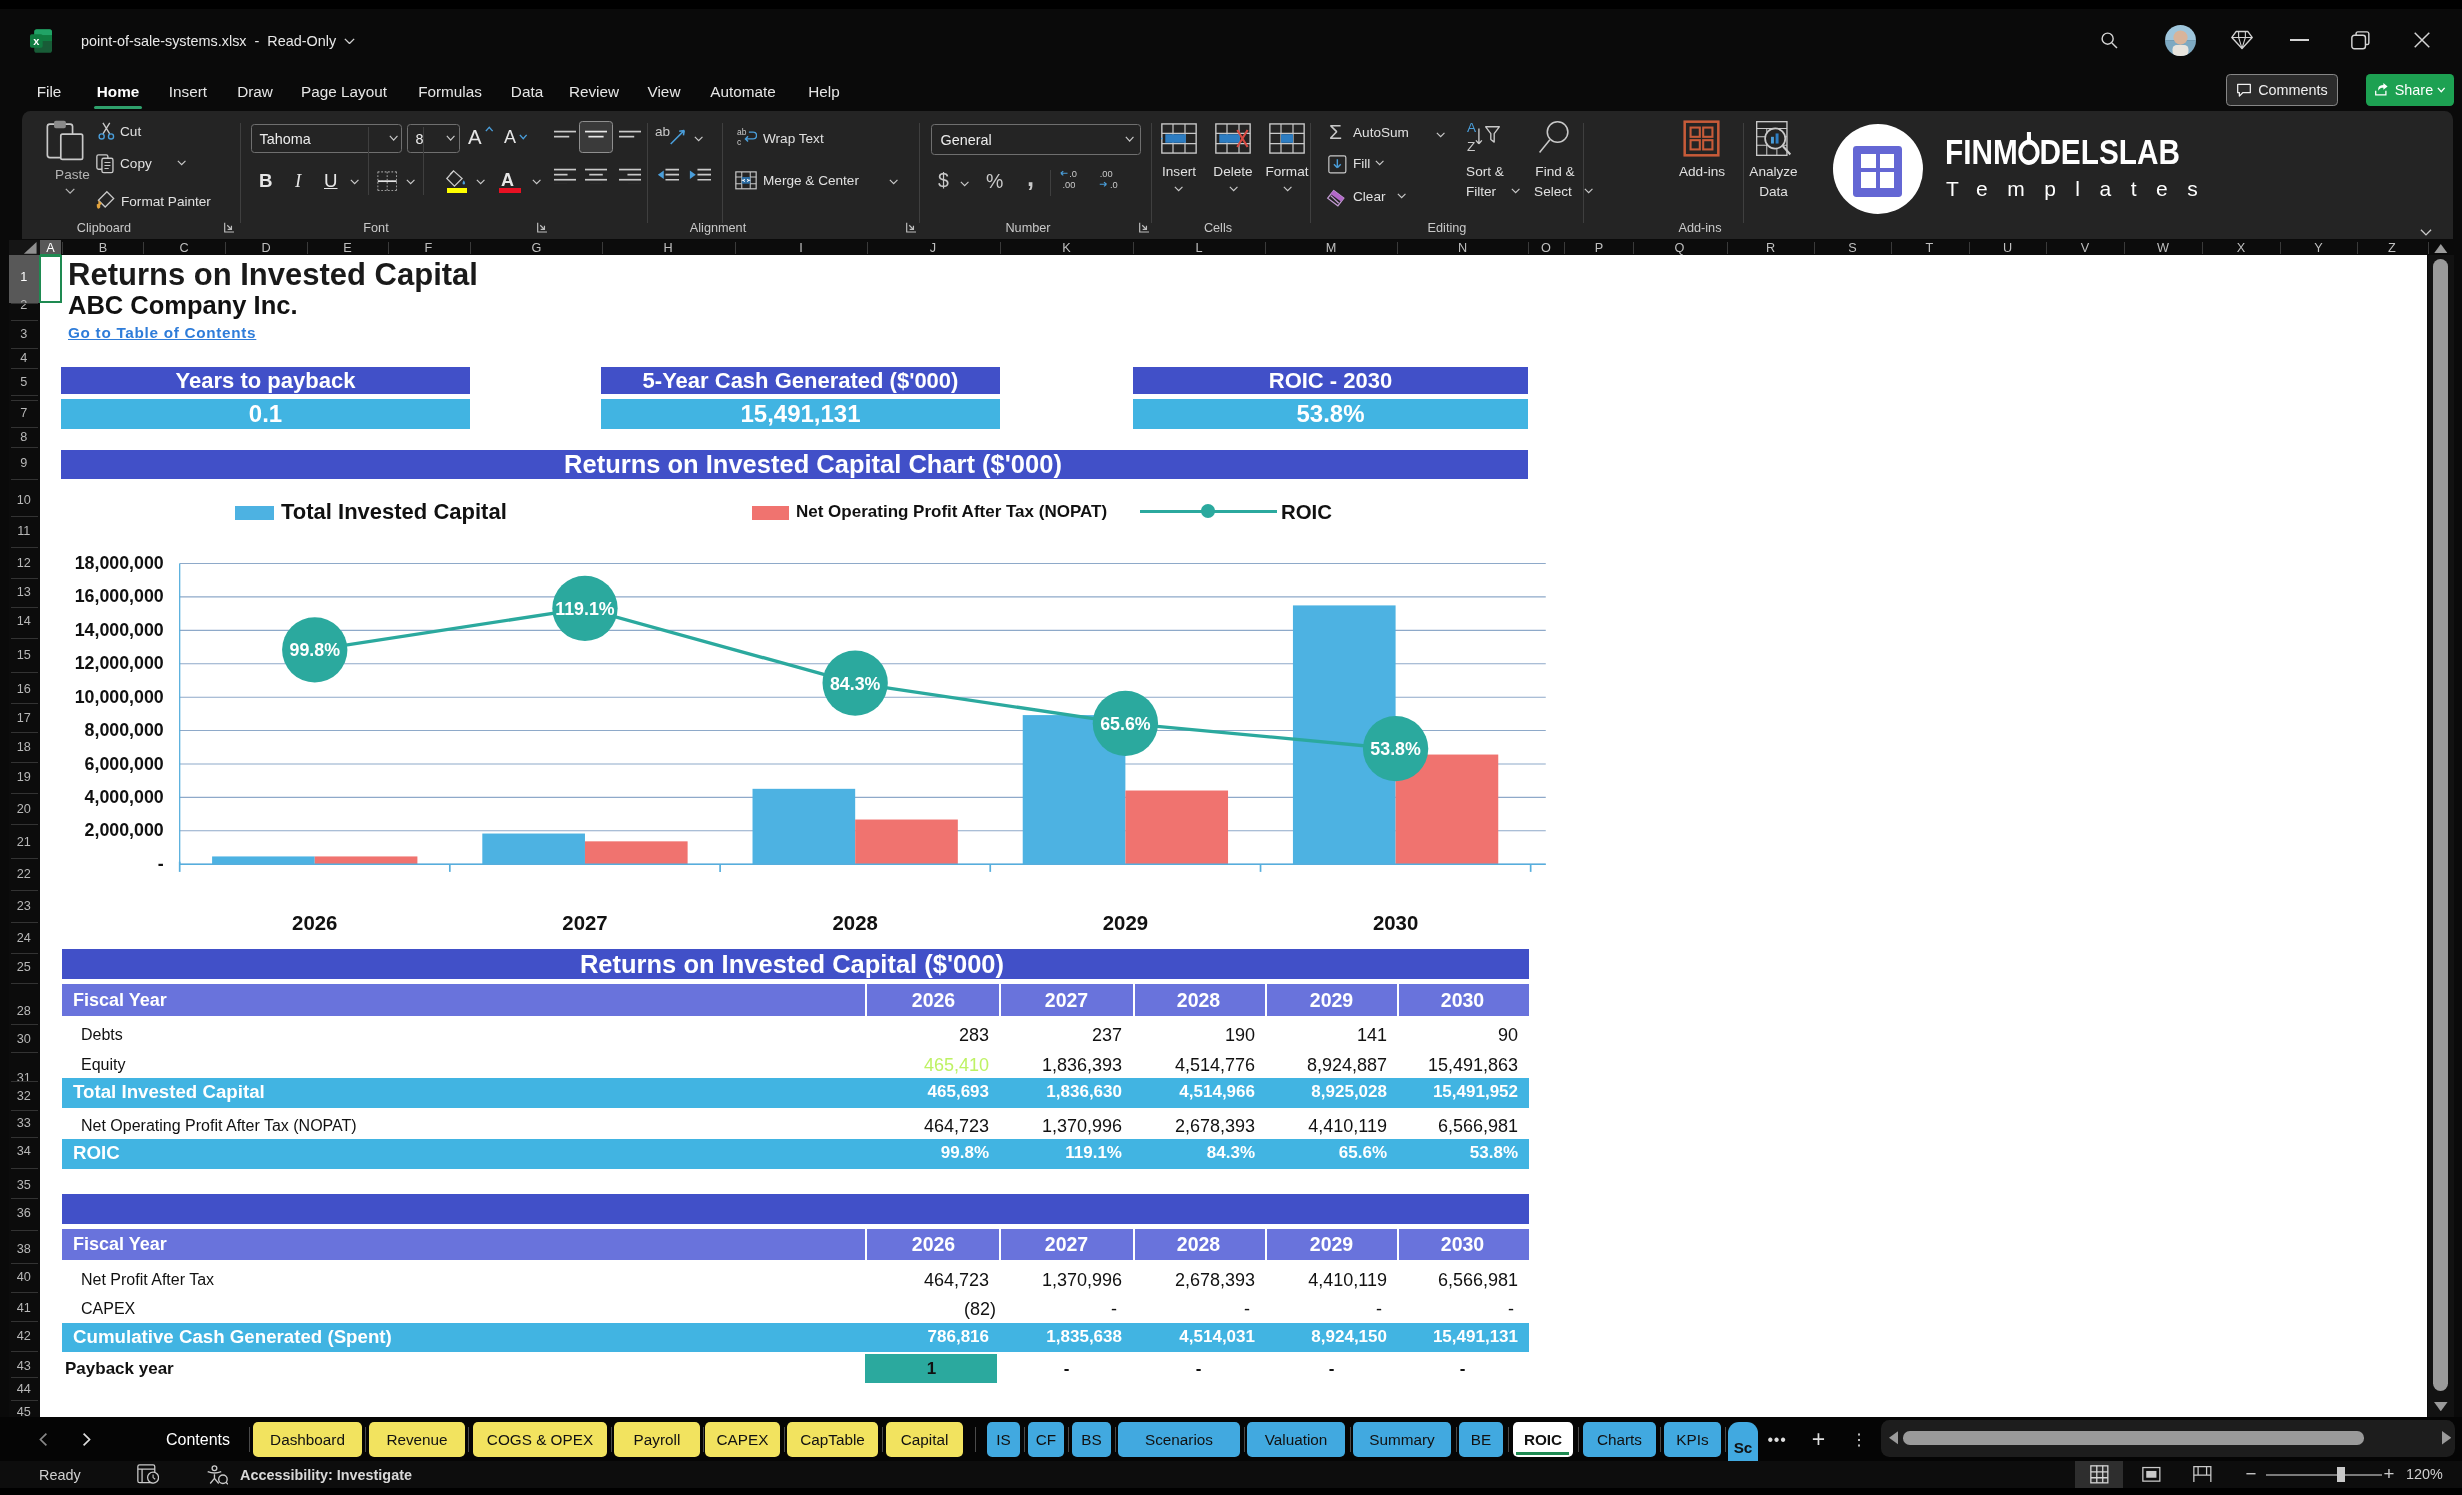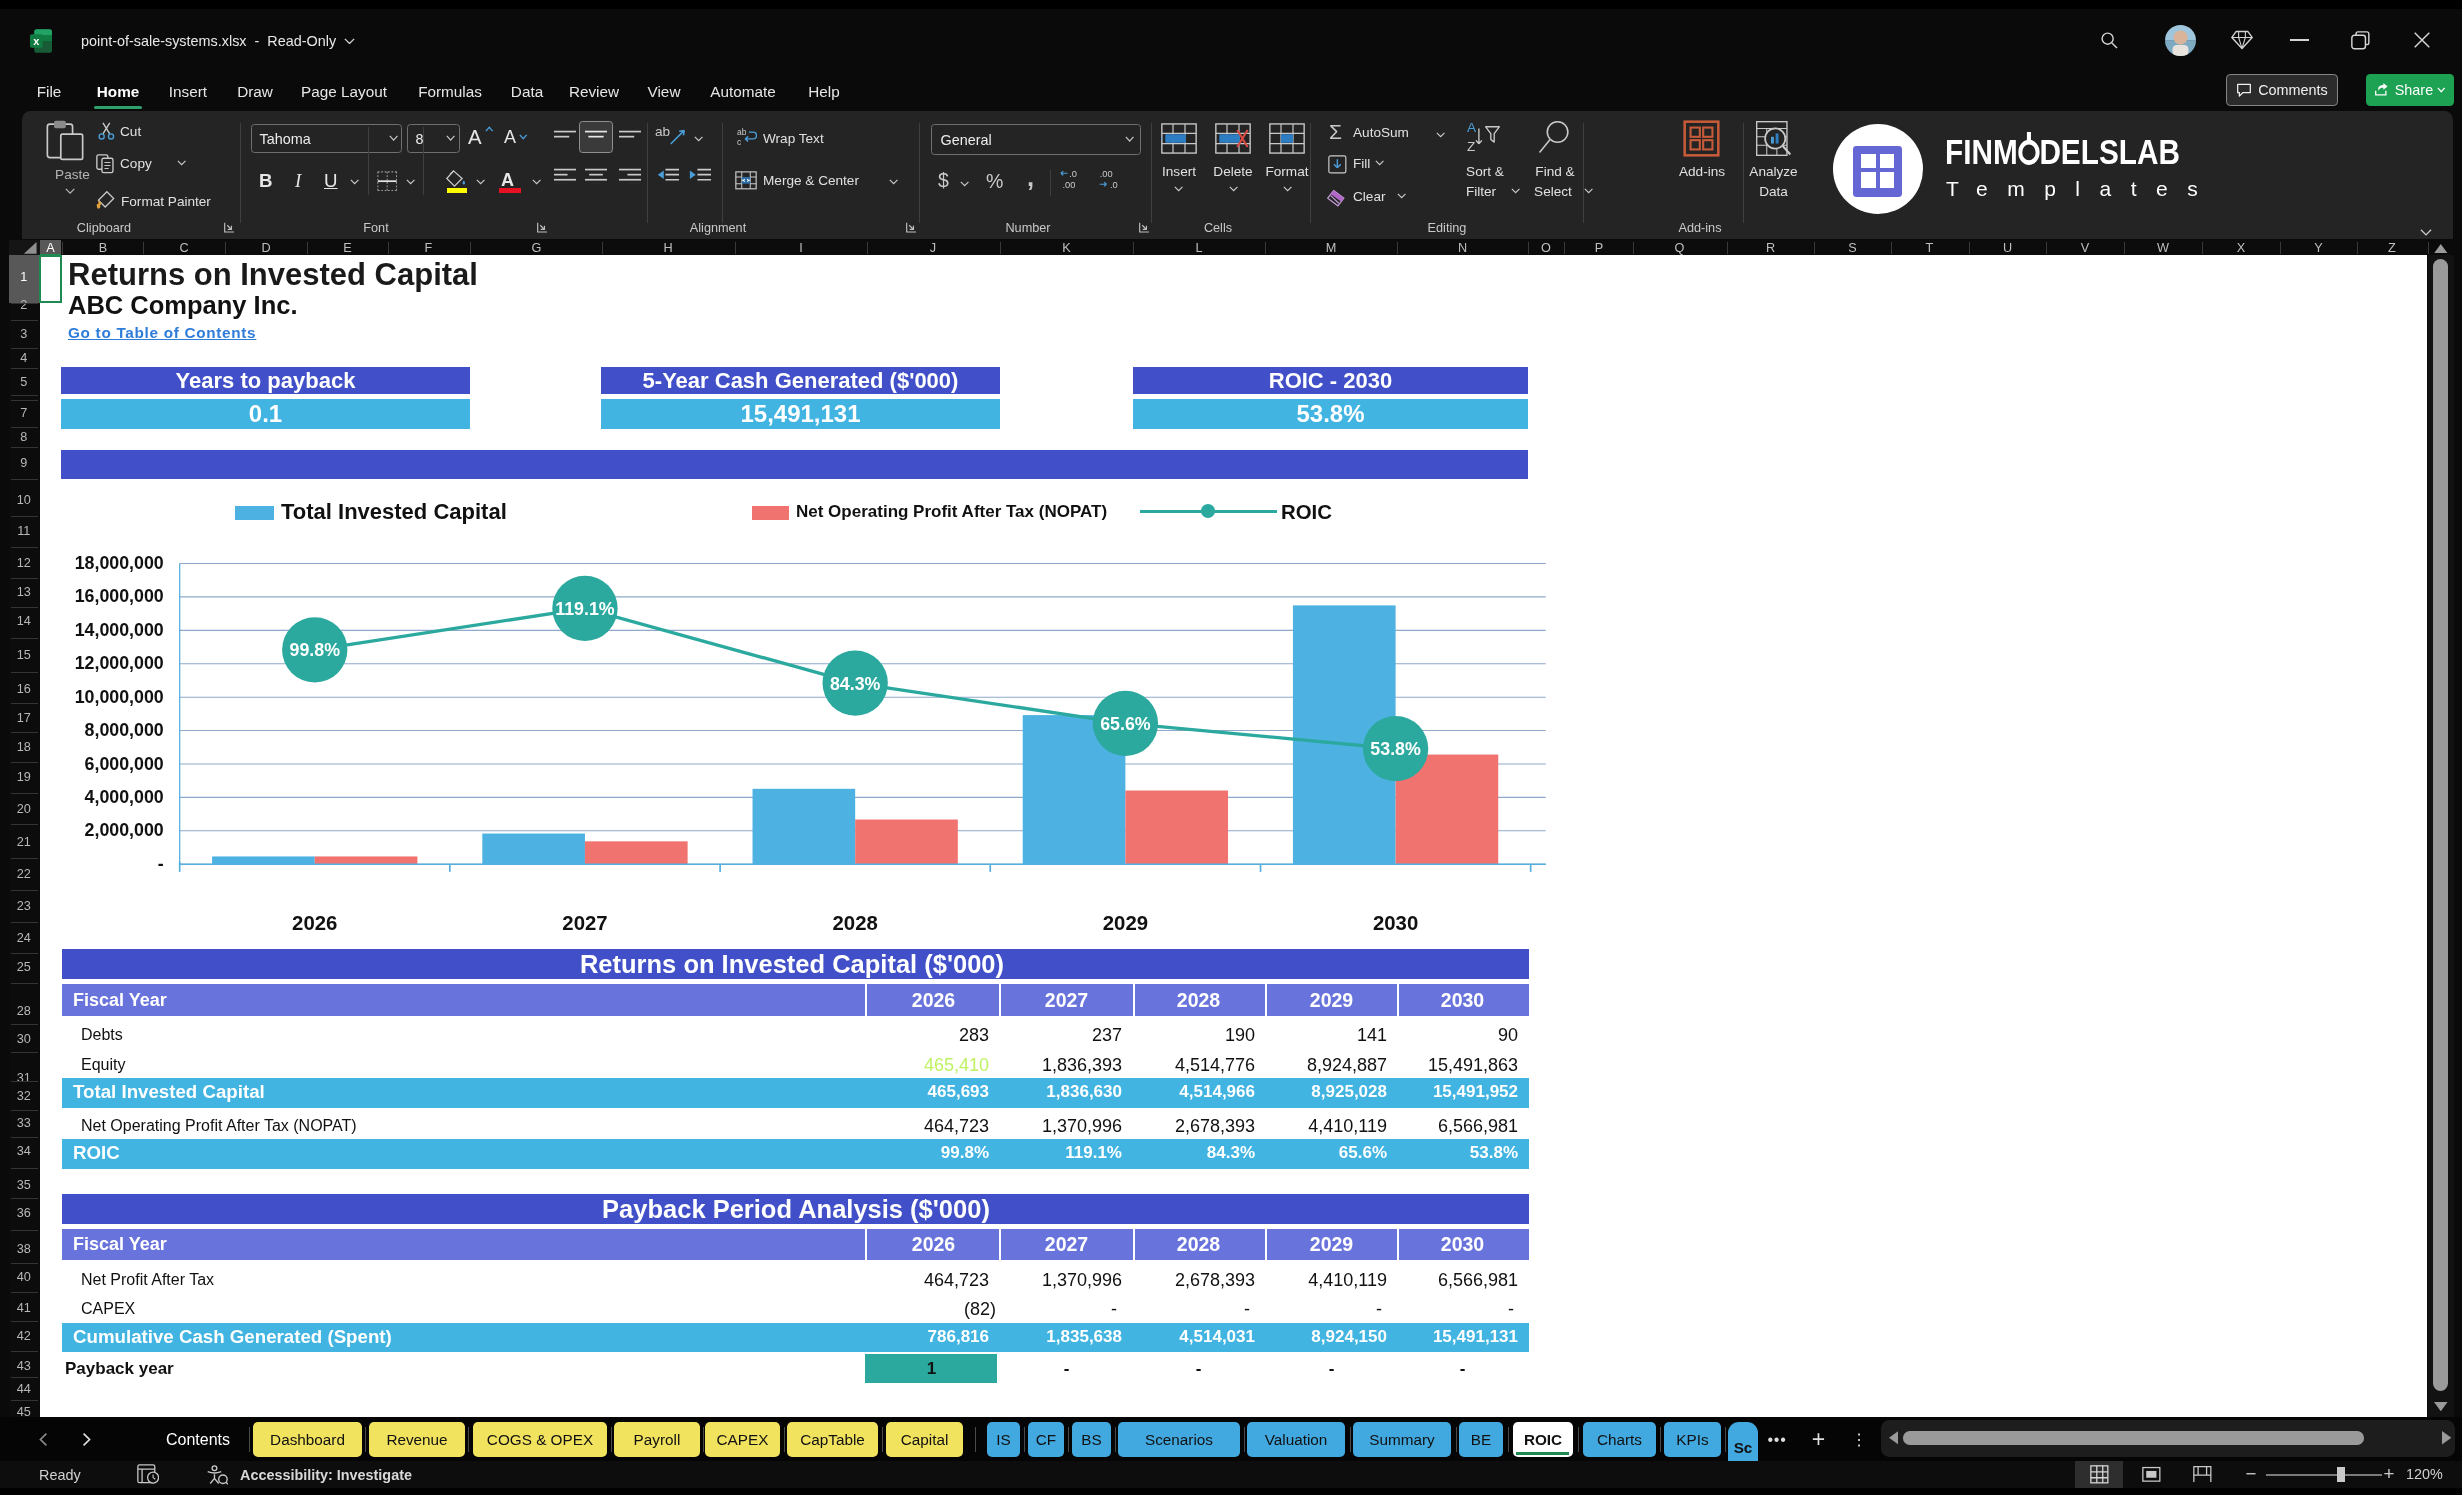--- a/index.html
+++ b/index.html
@@ -516,20 +516,21 @@
 <div class="a ct" style="left:11px;top:414px;width:509px;height:25.5px;margin-top:-12.7px;font-size:24px;font-weight:bold;color:#fff;white-space:nowrap;">0.1</div>
 <div class="a" style="left:601px;top:367px;width:399px;height:27px;background:#4150c8;"></div>
 <div class="a ct" style="left:546px;top:381px;width:509px;height:25.5px;margin-top:-12.7px;font-size:22px;font-weight:bold;color:#fff;white-space:nowrap;">5-Year Cash Generated ($'000)</div>
 <div class="a" style="left:601px;top:399px;width:399px;height:30px;background:#41b4e2;"></div>
 <div class="a ct" style="left:546px;top:414px;width:509px;height:25.5px;margin-top:-12.7px;font-size:24px;font-weight:bold;color:#fff;white-space:nowrap;">15,491,131</div>
 <div class="a" style="left:1133px;top:367px;width:395px;height:27px;background:#4150c8;"></div>
 <div class="a ct" style="left:1076px;top:381px;width:509px;height:25.5px;margin-top:-12.7px;font-size:22px;font-weight:bold;color:#fff;white-space:nowrap;">ROIC - 2030</div>
 <div class="a" style="left:1133px;top:399px;width:395px;height:30px;background:#41b4e2;"></div>
 <div class="a ct" style="left:1076px;top:414px;width:509px;height:25.5px;margin-top:-12.7px;font-size:24px;font-weight:bold;color:#fff;white-space:nowrap;">53.8%</div>
 <div class="a" style="left:61px;top:450px;width:1467px;height:29px;background:#4150c8;"></div>
+<div class="a ct" style="left:431px;top:464px;width:764px;height:25.5px;margin-top:-12.7px;font-size:25.5px;font-weight:bold;color:#fff;white-space:nowrap;">Returns on Invested Capital Chart ($'000)</div>
 <div class="a" style="left:235px;top:506px;width:39px;height:14px;background:#4db2e2;"></div>
 <div class="a cl" style="left:281px;top:512px;height:25.5px;margin-top:-12.7px;font-size:22px;font-weight:bold;color:#111;white-space:nowrap;">Total Invested Capital</div>
 <div class="a" style="left:752px;top:506px;width:37px;height:14px;background:#f0736f;"></div>
 <div class="a cl" style="left:796px;top:512px;height:25.5px;margin-top:-12.7px;font-size:17px;font-weight:bold;color:#111;white-space:nowrap;">Net Operating Profit After Tax (NOPAT)</div>
 <div class="a" style="left:1140px;top:510px;width:137px;height:3.4px;background:#2ba99e;"></div>
 <div class="a" style="left:1201px;top:504px;width:14.4px;height:14.4px;border-radius:50%;background:#2ba99e;"></div>
 <div class="a cl" style="left:1281px;top:512px;height:25.5px;margin-top:-12.7px;font-size:20.4px;font-weight:bold;color:#111;white-space:nowrap;">ROIC</div>
 <svg class="a" style="left:0;top:543px;" width="1578" height="399" viewBox="0 0 1860 470">
       <path d="M211.8 24.0 H1822.0" stroke="#8ea9c9" stroke-width="1.3" fill="none"></path>
       <path d="M211.8 63.4 H1822.0" stroke="#8ea9c9" stroke-width="1.3" fill="none"></path>
@@ -626,21 +627,20 @@
 <div class="a cr" style="left:878px;top:1126px;width:509px;height:25.5px;margin-top:-12.7px;font-size:18px;font-weight:normal;color:#111;white-space:nowrap;">4,410,119</div>
 <div class="a cr" style="left:1009px;top:1126px;width:509px;height:25.5px;margin-top:-12.7px;font-size:18px;font-weight:normal;color:#111;white-space:nowrap;">6,566,981</div>
 <div class="a" style="left:62px;top:1139px;width:1467px;height:30px;background:#41b4e2;"></div>
 <div class="a cl" style="left:73px;top:1153px;height:25.5px;margin-top:-12.7px;font-size:18.7px;font-weight:bold;color:#fff;white-space:nowrap;">ROIC</div>
 <div class="a cr" style="left:480px;top:1153px;width:509px;height:25.5px;margin-top:-12.7px;font-size:17px;font-weight:bold;color:#fff;white-space:nowrap;">99.8%</div>
 <div class="a cr" style="left:613px;top:1153px;width:509px;height:25.5px;margin-top:-12.7px;font-size:17px;font-weight:bold;color:#fff;white-space:nowrap;">119.1%</div>
 <div class="a cr" style="left:746px;top:1153px;width:509px;height:25.5px;margin-top:-12.7px;font-size:17px;font-weight:bold;color:#fff;white-space:nowrap;">84.3%</div>
 <div class="a cr" style="left:878px;top:1153px;width:509px;height:25.5px;margin-top:-12.7px;font-size:17px;font-weight:bold;color:#fff;white-space:nowrap;">65.6%</div>
 <div class="a cr" style="left:1009px;top:1153px;width:509px;height:25.5px;margin-top:-12.7px;font-size:17px;font-weight:bold;color:#fff;white-space:nowrap;">53.8%</div>
 <div class="a" style="left:62px;top:1194px;width:1467px;height:30px;background:#4150c8;"></div>
-<div class="a ct" style="left:414px;top:1209px;width:764px;height:25.5px;margin-top:-12.7px;font-size:25.5px;font-weight:bold;color:#fff;white-space:nowrap;">Payback Period Analysis ($'000)</div>
 <div class="a" style="left:62px;top:1229px;width:1467px;height:31px;background:#6973dc;"></div>
 <div class="a cl" style="left:73px;top:1244px;height:25.5px;margin-top:-12.7px;font-size:18px;font-weight:bold;color:#fff;white-space:nowrap;">Fiscal Year</div>
 <div class="a ct" style="left:679px;top:1244px;width:509px;height:25.5px;margin-top:-12.7px;font-size:19.5px;font-weight:bold;color:#fff;white-space:nowrap;">2026</div>
 <div class="a ct" style="left:812px;top:1244px;width:509px;height:25.5px;margin-top:-12.7px;font-size:19.5px;font-weight:bold;color:#fff;white-space:nowrap;">2027</div>
 <div class="a ct" style="left:944px;top:1244px;width:509px;height:25.5px;margin-top:-12.7px;font-size:19.5px;font-weight:bold;color:#fff;white-space:nowrap;">2028</div>
 <div class="a ct" style="left:1077px;top:1244px;width:509px;height:25.5px;margin-top:-12.7px;font-size:19.5px;font-weight:bold;color:#fff;white-space:nowrap;">2029</div>
 <div class="a ct" style="left:1208px;top:1244px;width:509px;height:25.5px;margin-top:-12.7px;font-size:19.5px;font-weight:bold;color:#fff;white-space:nowrap;">2030</div>
 <div class="a" style="left:865px;top:1229px;width:1.7px;height:31px;background:#fff;"></div>
 <div class="a" style="left:999px;top:1229px;width:1.7px;height:31px;background:#fff;"></div>
 <div class="a" style="left:1133px;top:1229px;width:1.7px;height:31px;background:#fff;"></div>

